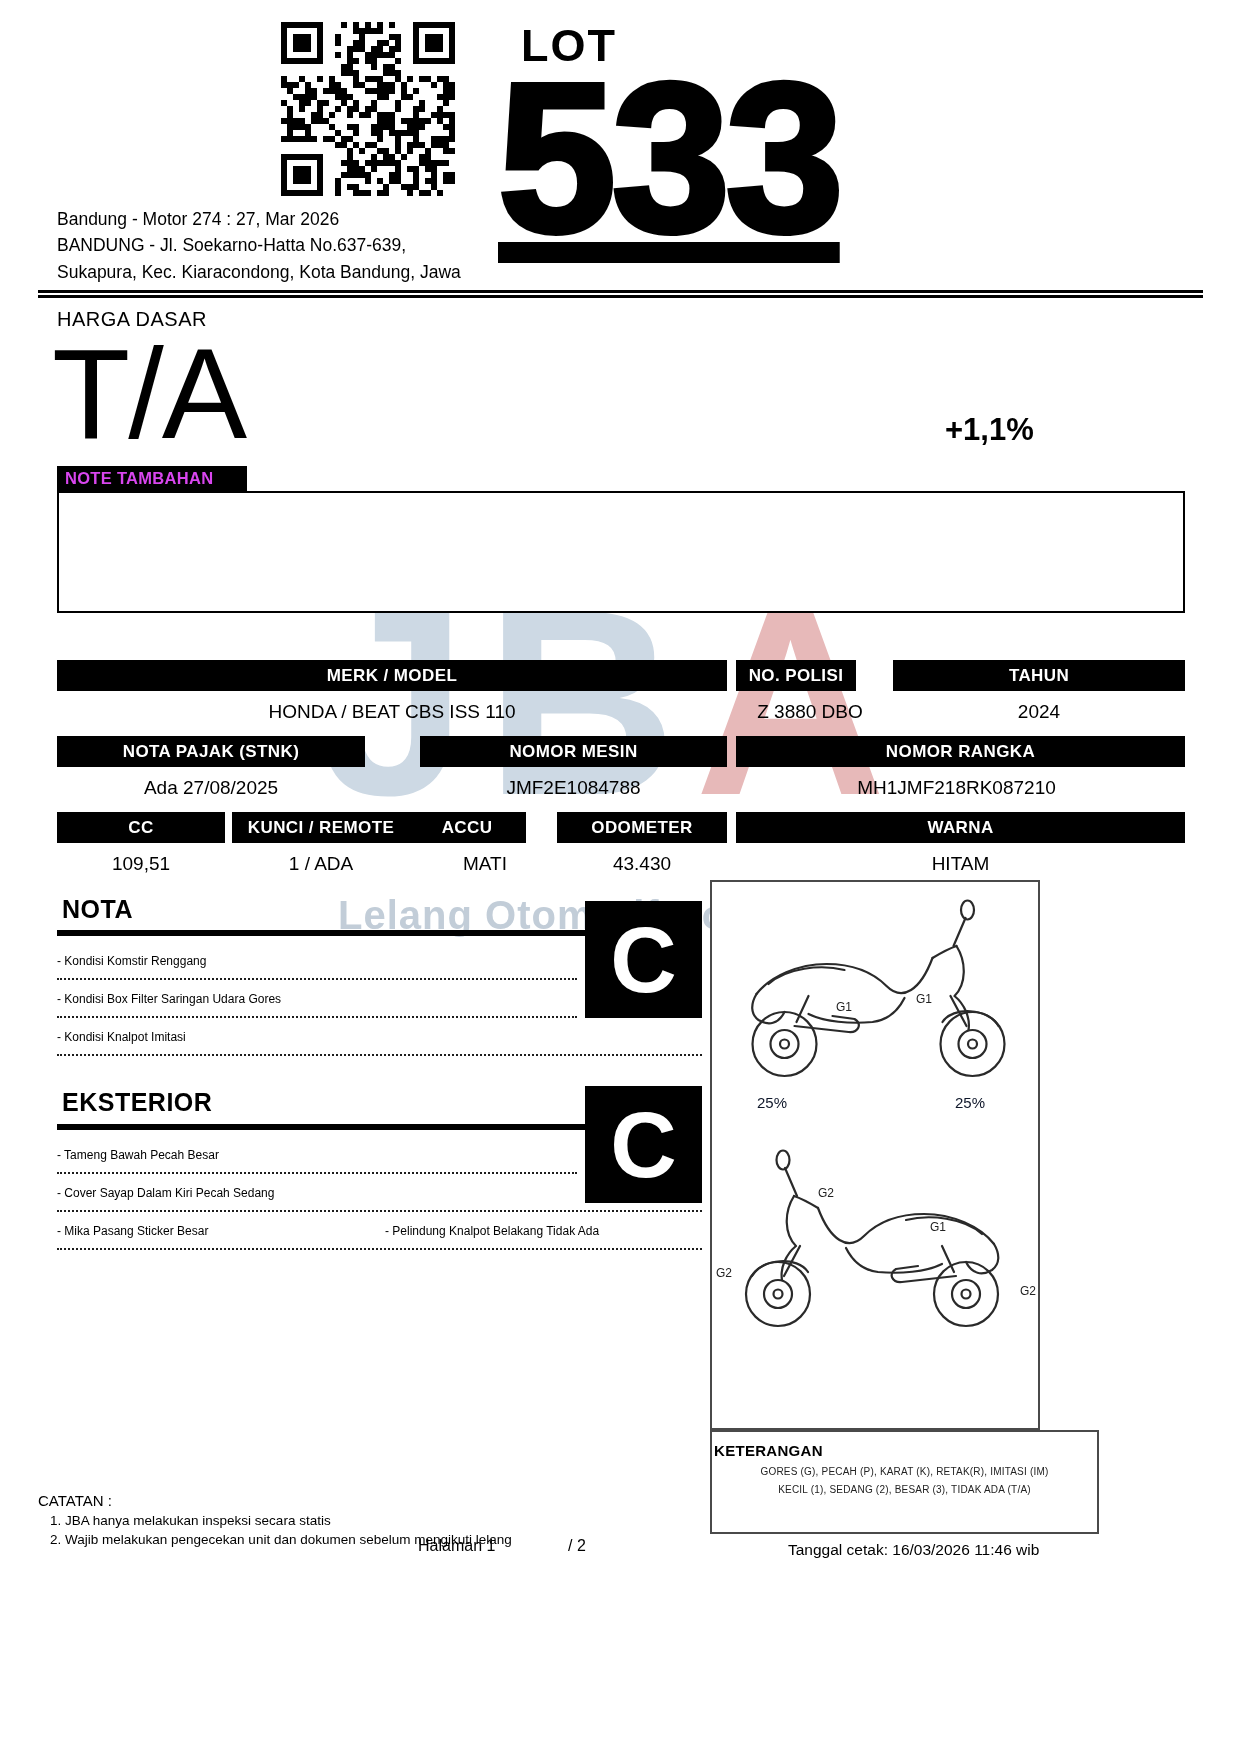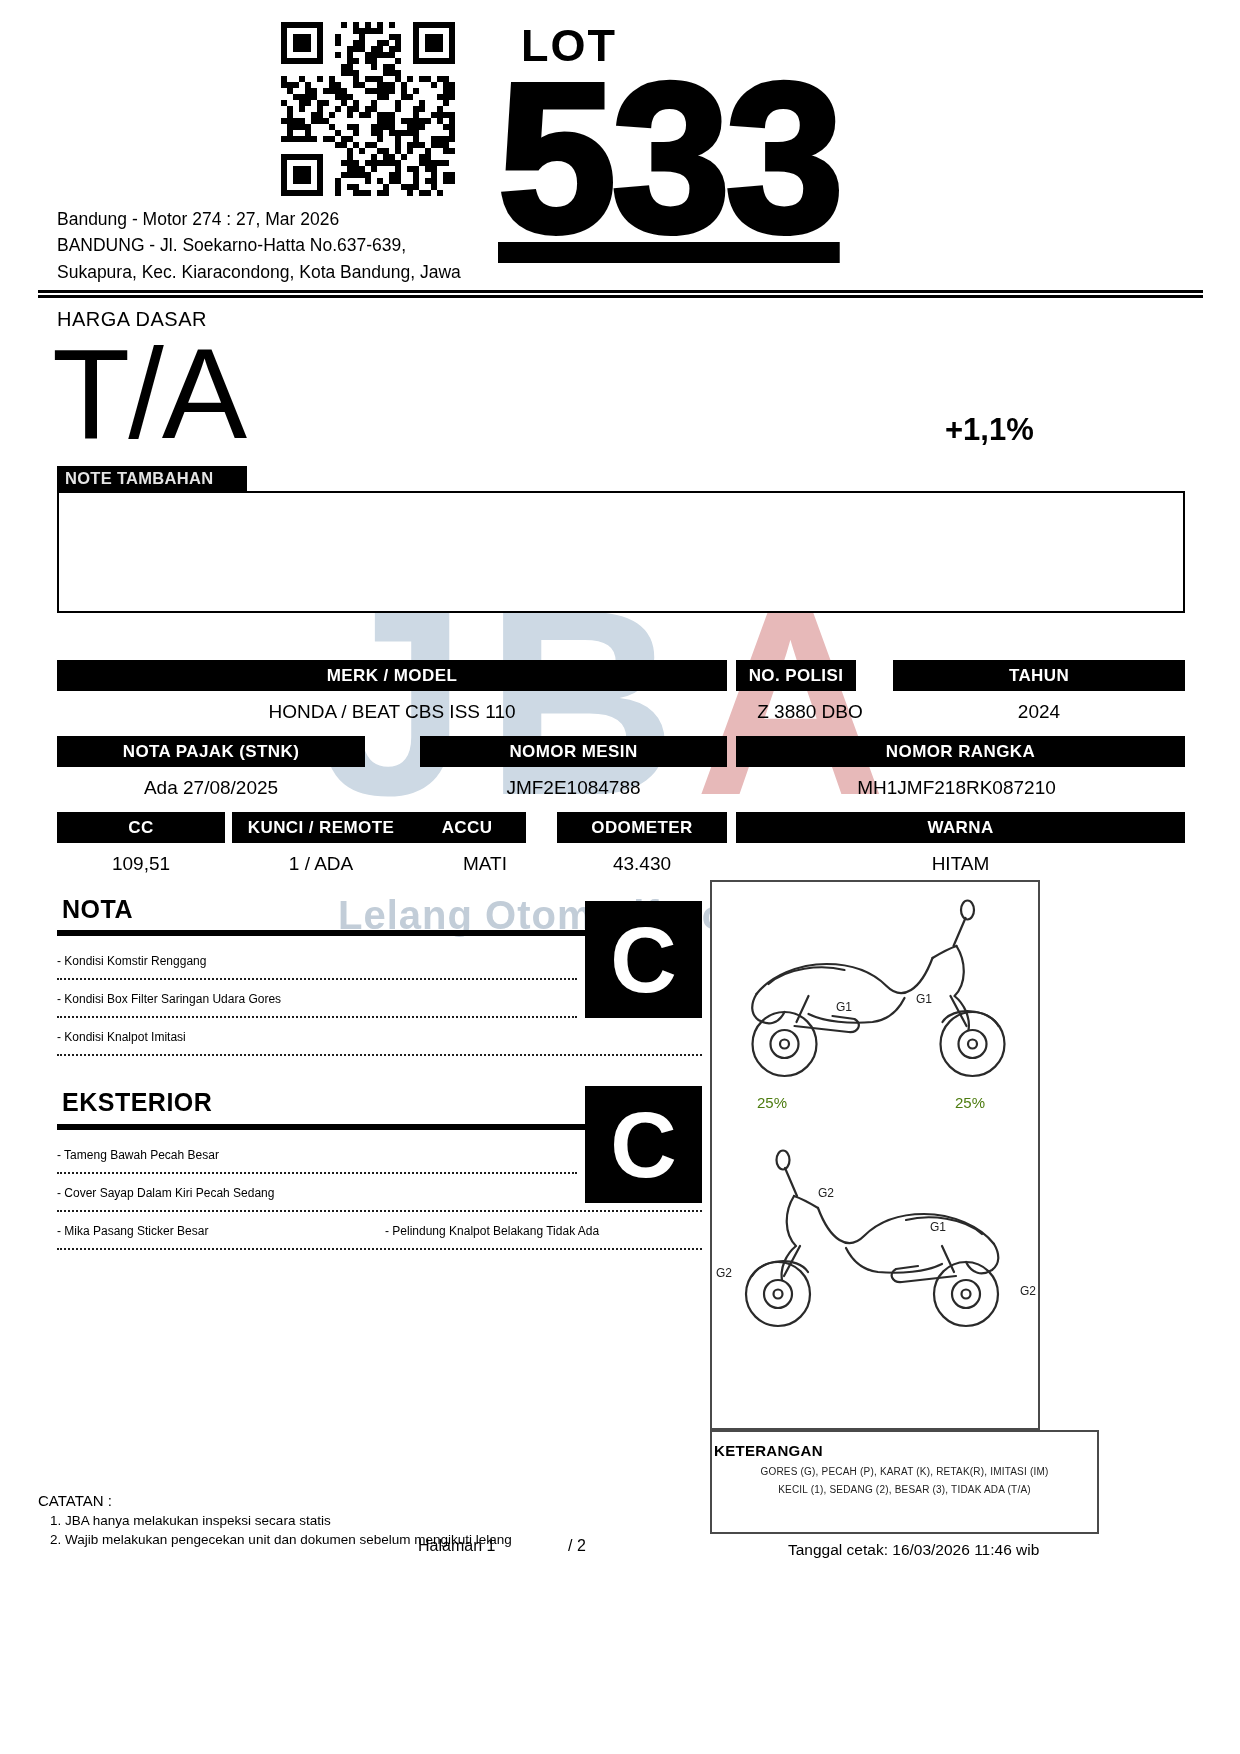--- a/index.html
+++ b/index.html
@@ -17,38 +17,38 @@
   .qr { position:absolute; left:281px; top:22px; width:174px; height:174px; }
   .lot-label { position:absolute; left:521px; top:20px; font-size:45px; font-weight:bold; letter-spacing:2px; }
   .lot-number { position:absolute; left:498px; top:52px; font-size:212px; font-weight:bold; line-height:1; letter-spacing:-4px;text-decoration:underline; -webkit-text-stroke:6px #000; }
   .addr { position:absolute; left:57px; top:206px; font-size:17.5px; line-height:1.5; }
   .double-rule { position:absolute; left:38px; top:290px; width:1165px; height:8px; border-top:3px solid #000; border-bottom:3px solid #000; }
 
   .harga-label { position:absolute; left:57px; top:308px; font-size:20px; letter-spacing:.5px; }
   .harga-value { position:absolute; left:52px; top:330px; font-size:128px; line-height:1; letter-spacing:-2px; }
   .increment { position:absolute; left:945px; top:412px; font-size:31px; font-weight:bold; }
 
-  .note-label { position:absolute; left:57px; top:466px; width:190px; height:25px; background:#000; color:#e5e5e5; font-size:16.5px; font-weight:bold; display:flex; align-items:center; padding-left:8px; letter-spacing:.3px; }
+  .note-label { position:absolute; left:57px; top:466px; width:190px; height:25px; background:#000; color:#d946ef; font-size:16.5px; font-weight:bold; display:flex; align-items:center; padding-left:8px; letter-spacing:.3px; }
   .note-box { position:absolute; left:57px; top:491px; width:1128px; height:122px; border:2.5px solid #000; background:#fff; }
 
   
   .hdr-cell { position:absolute; height:31px; background:#000; color:#fff; font-weight:bold; font-size:17px; display:flex; align-items:center; justify-content:center; letter-spacing:.4px; }
   .val-cell { position:absolute; height:36px; font-size:19px; display:flex; align-items:center; justify-content:center; }
 
   
   .section-title { position:absolute; font-size:25px; font-weight:bold; letter-spacing:.5px; }
   .section-rule { position:absolute; height:6px; background:#000; }
   .item-row { position:absolute; height:36px; border-bottom:2px dotted #1c1c1c; font-size:12px; display:flex; align-items:center; background:transparent; }
   .item-row .col-a { display:inline-block; width:328px; }
   .grade-box { position:absolute; width:117px; height:117px; background:#000; color:#fff; font-weight:bold; font-size:92px; display:flex; align-items:center; justify-content:center; line-height:1; }
 
   
   .diagram-box { position:absolute; left:710px; top:880px; width:330px; height:550px; border:2px solid #4a4a4a; background:#fff; }
   .scooter-svg { position:absolute; }
-  .tire-label { position:absolute; font-size:15px; color:#4d7c0f; }
+  .tire-label { position:absolute; font-size:15px; color:#0f172a; }
   .g-label { position:absolute; font-size:12px; color:#222; }
   .keterangan-box { position:absolute; left:710px; top:1430px; width:389px; height:104px; border:2px solid #4a4a4a; background:#fff; padding:10px 2px; }
   .keterangan-title { font-size:15px; font-weight:bold; letter-spacing:.3px; }
   .keterangan-line { font-size:10px; color:#222; margin-top:7px; letter-spacing:.2px;text-align:center; }
 
   
   .catatan-title { position:absolute; left:38px; top:1492px; font-size:15px; }
   .catatan-item1 { position:absolute; left:50px; top:1513px; font-size:13.5px; }
   .catatan-item2 { position:absolute; left:50px; top:1532px; font-size:13.5px; }
   .page-label { position:absolute; left:418px; top:1537px; font-size:16px; }

